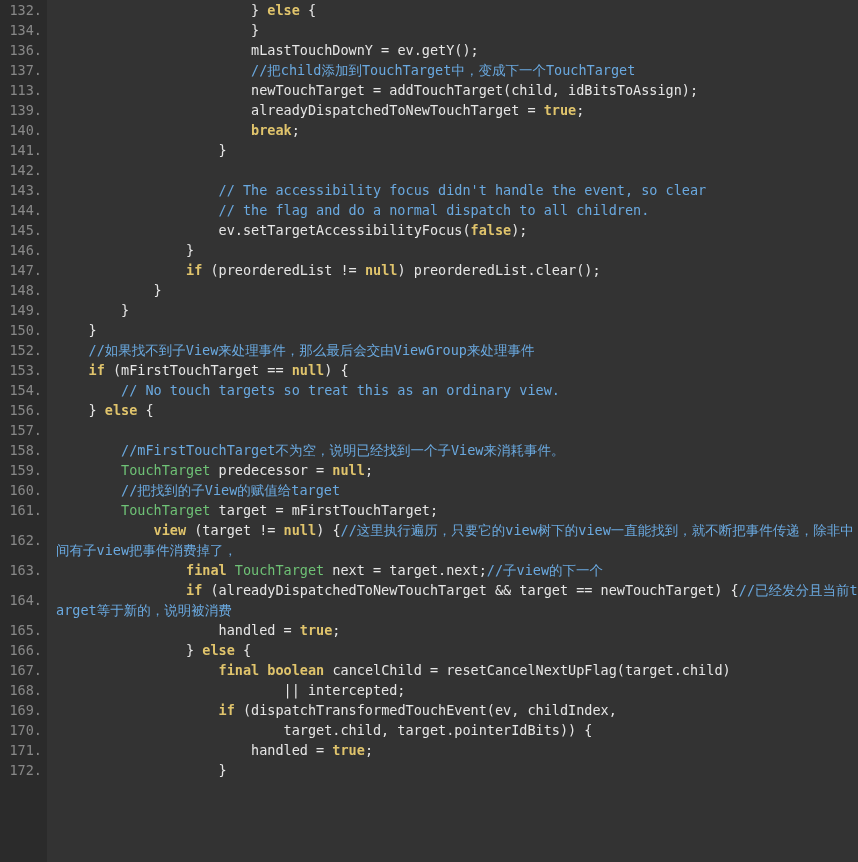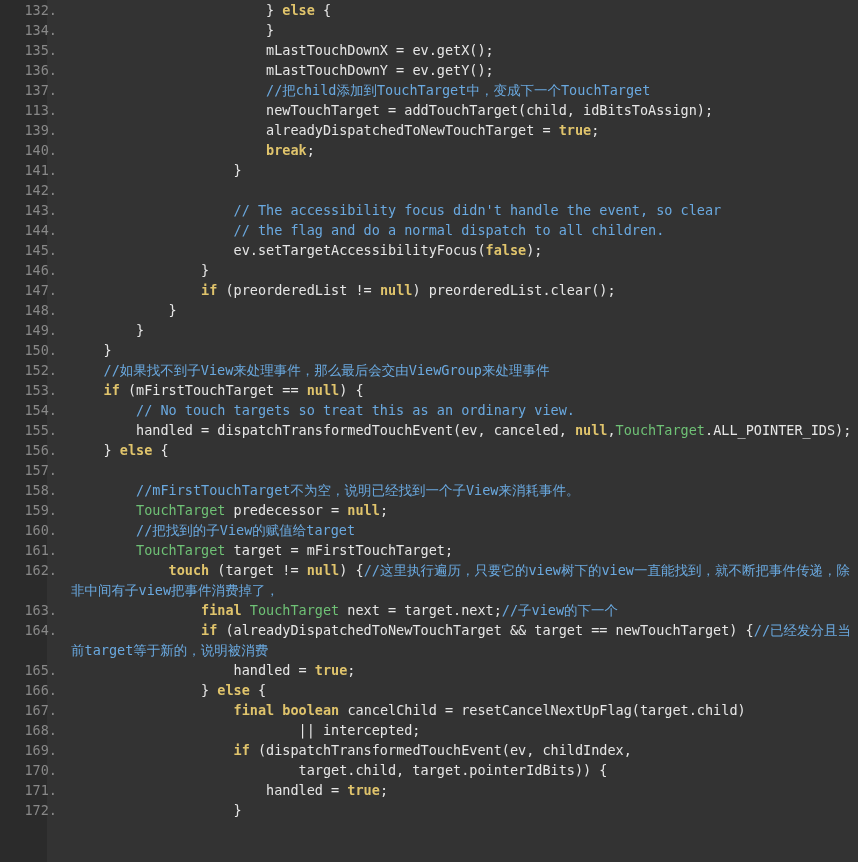--- a/index.html
+++ b/index.html
@@ -31,23 +31,22 @@
     background: #2b2b2b;
     z-index: 0;
   }
   #rows {
     position: relative;
     z-index: 1;
     width: 858px;
   }
   .row {
     display: flex;
-    align-items: flex-start;
+    align-items: center;
     min-height: 20px;
-    margin-left: 15px;
   }
   .lineno {
     flex: 0 0 47px;
     width: 47px;
     box-sizing: border-box;
     text-align: right;
     padding-right: 5px;
     color: #888888;
     font-size: 13.5px;
     line-height: 20px;
@@ -79,24 +78,20 @@
   <div id="rows">
       <div class="row">
         <div class="lineno">132.</div>
         <div class="code"><span class="pl">                        } </span><span class="kw">else</span><span class="pl"> {</span></div>
       </div>
       <div class="row">
         <div class="lineno">134.</div>
         <div class="code"><span class="pl">                        }</span></div>
       </div>
       <div class="row">
-        <div class="lineno">135.</div>
-        <div class="code"><span class="pl">                        mLastTouchDownX = ev.getX();</span></div>
-      </div>
-      <div class="row">
         <div class="lineno">136.</div>
         <div class="code"><span class="pl">                        mLastTouchDownY = ev.getY();</span></div>
       </div>
       <div class="row">
         <div class="lineno">137.</div>
         <div class="code"><span class="pl">                        </span><span class="cm">//把child添加到TouchTarget中，变成下一个TouchTarget</span></div>
       </div>
       <div class="row">
         <div class="lineno">113.</div>
         <div class="code"><span class="pl">                        newTouchTarget = addTouchTarget(child, idBitsToAssign);</span></div>
@@ -155,24 +150,20 @@
       </div>
       <div class="row">
         <div class="lineno">153.</div>
         <div class="code"><span class="pl">    </span><span class="kw">if</span><span class="pl"> (mFirstTouchTarget == </span><span class="kw">null</span><span class="pl">) {</span></div>
       </div>
       <div class="row">
         <div class="lineno">154.</div>
         <div class="code"><span class="pl">        </span><span class="cm">// No touch targets so treat this as an ordinary view.</span></div>
       </div>
       <div class="row">
-        <div class="lineno">155.</div>
-        <div class="code"><span class="pl">        handled = dispatchTransformedTouchEvent(ev, canceled, </span><span class="kw">null</span><span class="pl">,</span><span class="ty">TouchTarget</span><span class="pl">.ALL_POINTER_IDS);</span></div>
-      </div>
-      <div class="row">
         <div class="lineno">156.</div>
         <div class="code"><span class="pl">    } </span><span class="kw">else</span><span class="pl"> {</span></div>
       </div>
       <div class="row">
         <div class="lineno">157.</div>
         <div class="code"><span class="pl"></span></div>
       </div>
       <div class="row">
         <div class="lineno">158.</div>
         <div class="code"><span class="pl">        </span><span class="cm">//mFirstTouchTarget不为空，说明已经找到一个子View来消耗事件。</span></div>
@@ -184,21 +175,21 @@
       <div class="row">
         <div class="lineno">160.</div>
         <div class="code"><span class="pl">        </span><span class="cm">//把找到的子View的赋值给target</span></div>
       </div>
       <div class="row">
         <div class="lineno">161.</div>
         <div class="code"><span class="pl">        </span><span class="ty">TouchTarget</span><span class="pl"> target = mFirstTouchTarget;</span></div>
       </div>
       <div class="row">
         <div class="lineno">162.</div>
-        <div class="code"><span class="pl">            </span><span class="kw">touch</span><span class="pl"> (target != </span><span class="kw">null</span><span class="pl">) {</span><span class="cm">//这里执行遍历，只要它的view树下的view一直能找到，就不断把事件传递，除非中间有子view把事件消费掉了，</span></div>
+        <div class="code"><span class="pl">            </span><span class="kw">view</span><span class="pl"> (target != </span><span class="kw">null</span><span class="pl">) {</span><span class="cm">//这里执行遍历，只要它的view树下的view一直能找到，就不断把事件传递，除非中间有子view把事件消费掉了，</span></div>
       </div>
       <div class="row">
         <div class="lineno">163.</div>
         <div class="code"><span class="pl">                </span><span class="kw">final</span><span class="pl"> </span><span class="ty">TouchTarget</span><span class="pl"> next = target.next;</span><span class="cm">//子view的下一个</span></div>
       </div>
       <div class="row">
         <div class="lineno">164.</div>
         <div class="code"><span class="pl">                </span><span class="kw">if</span><span class="pl"> (alreadyDispatchedToNewTouchTarget &amp;&amp; target == newTouchTarget) {</span><span class="cm">//已经发分且当前target等于新的，说明被消费</span></div>
       </div>
       <div class="row">

